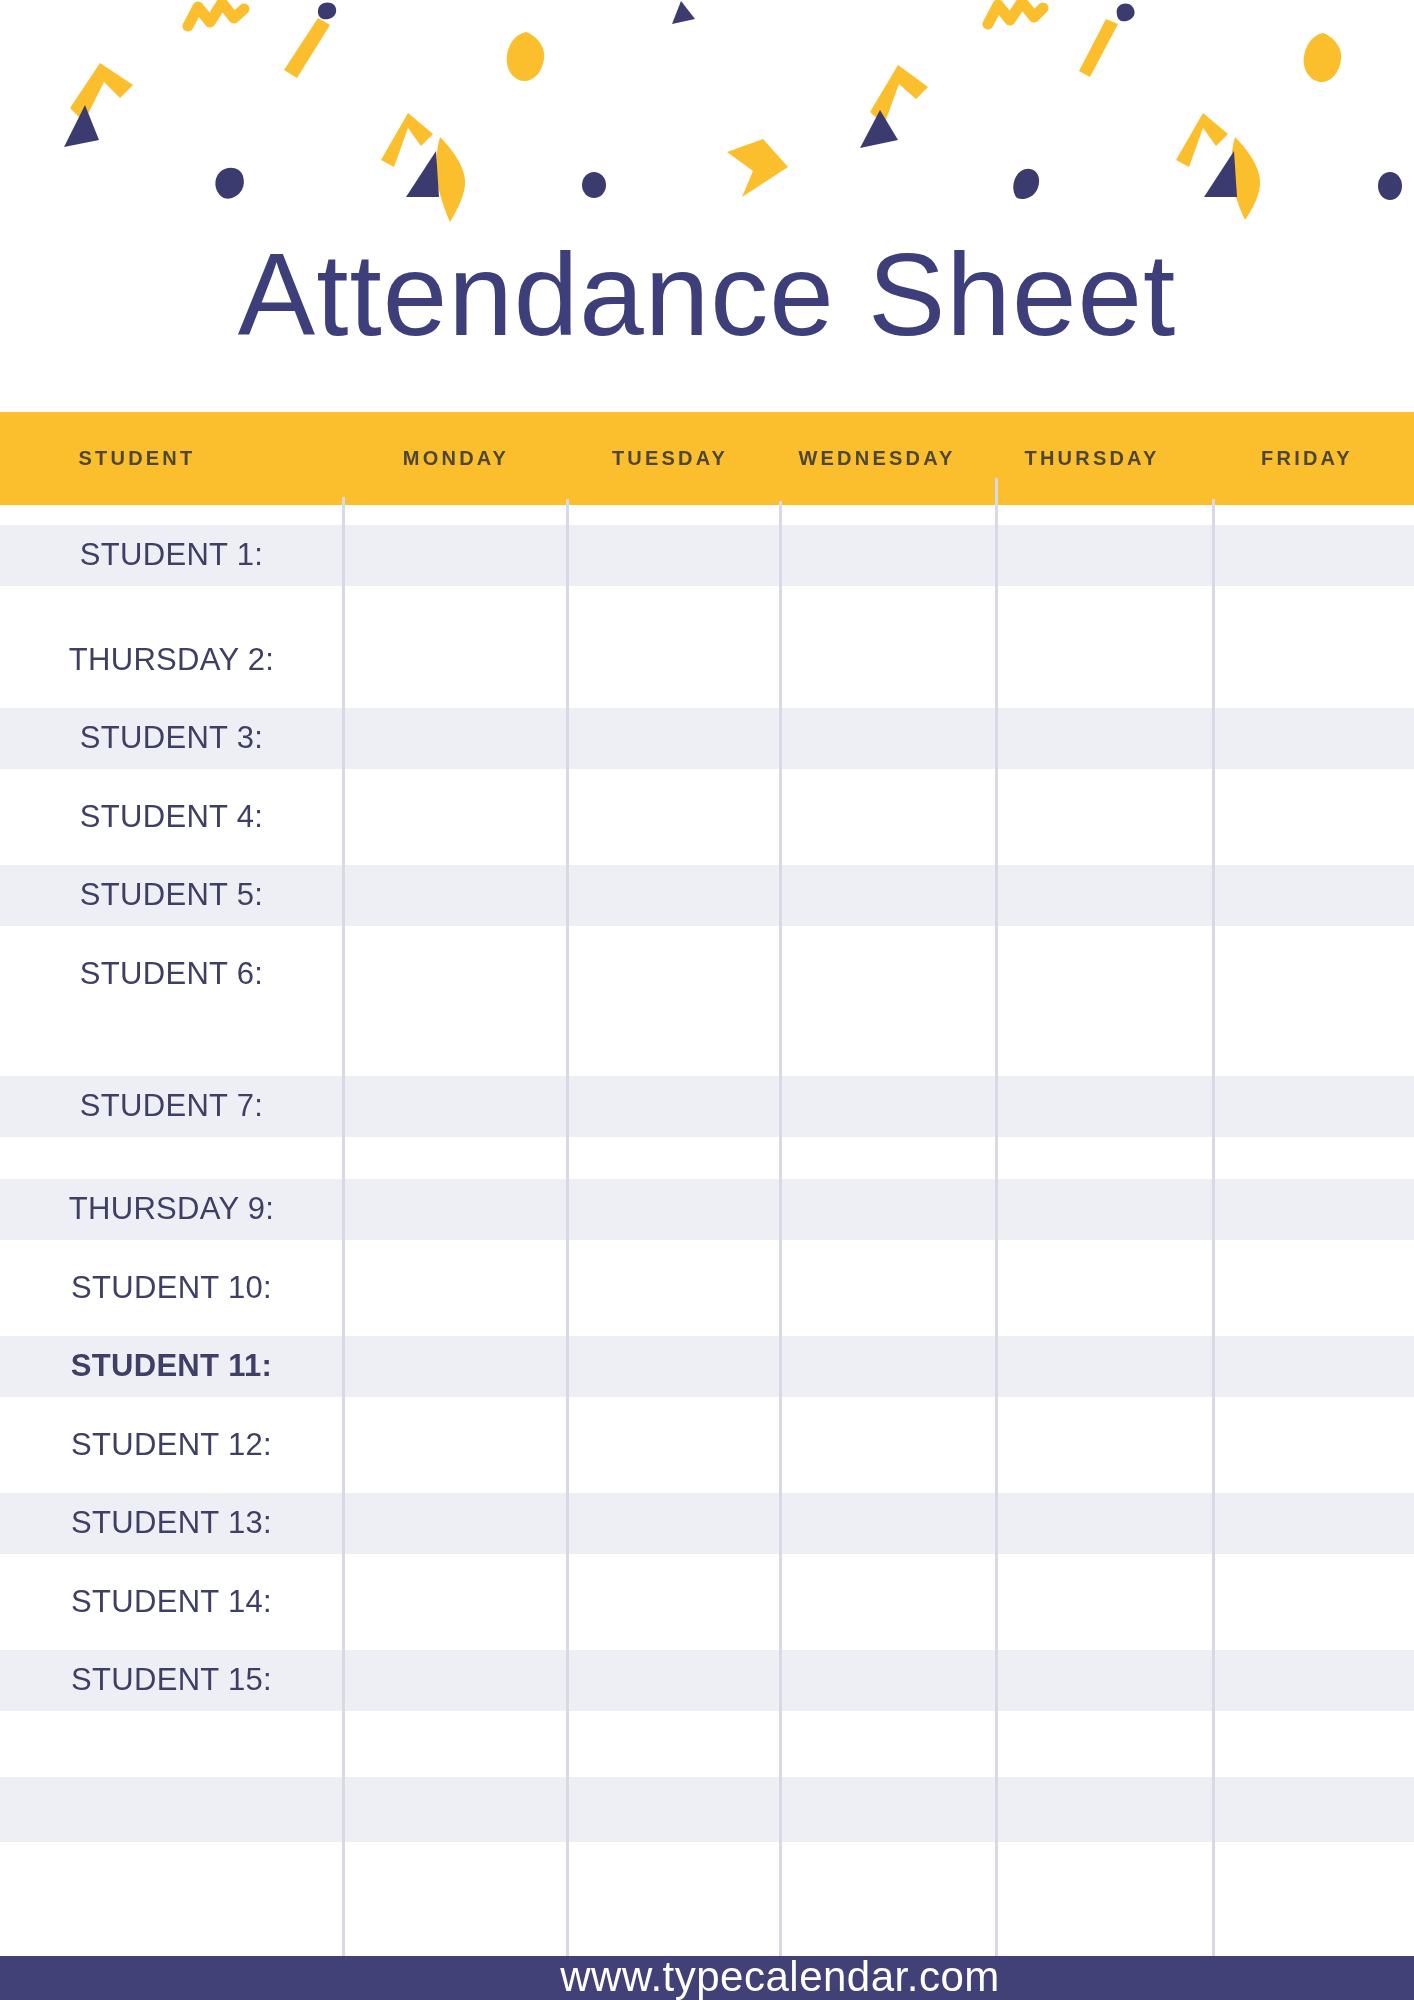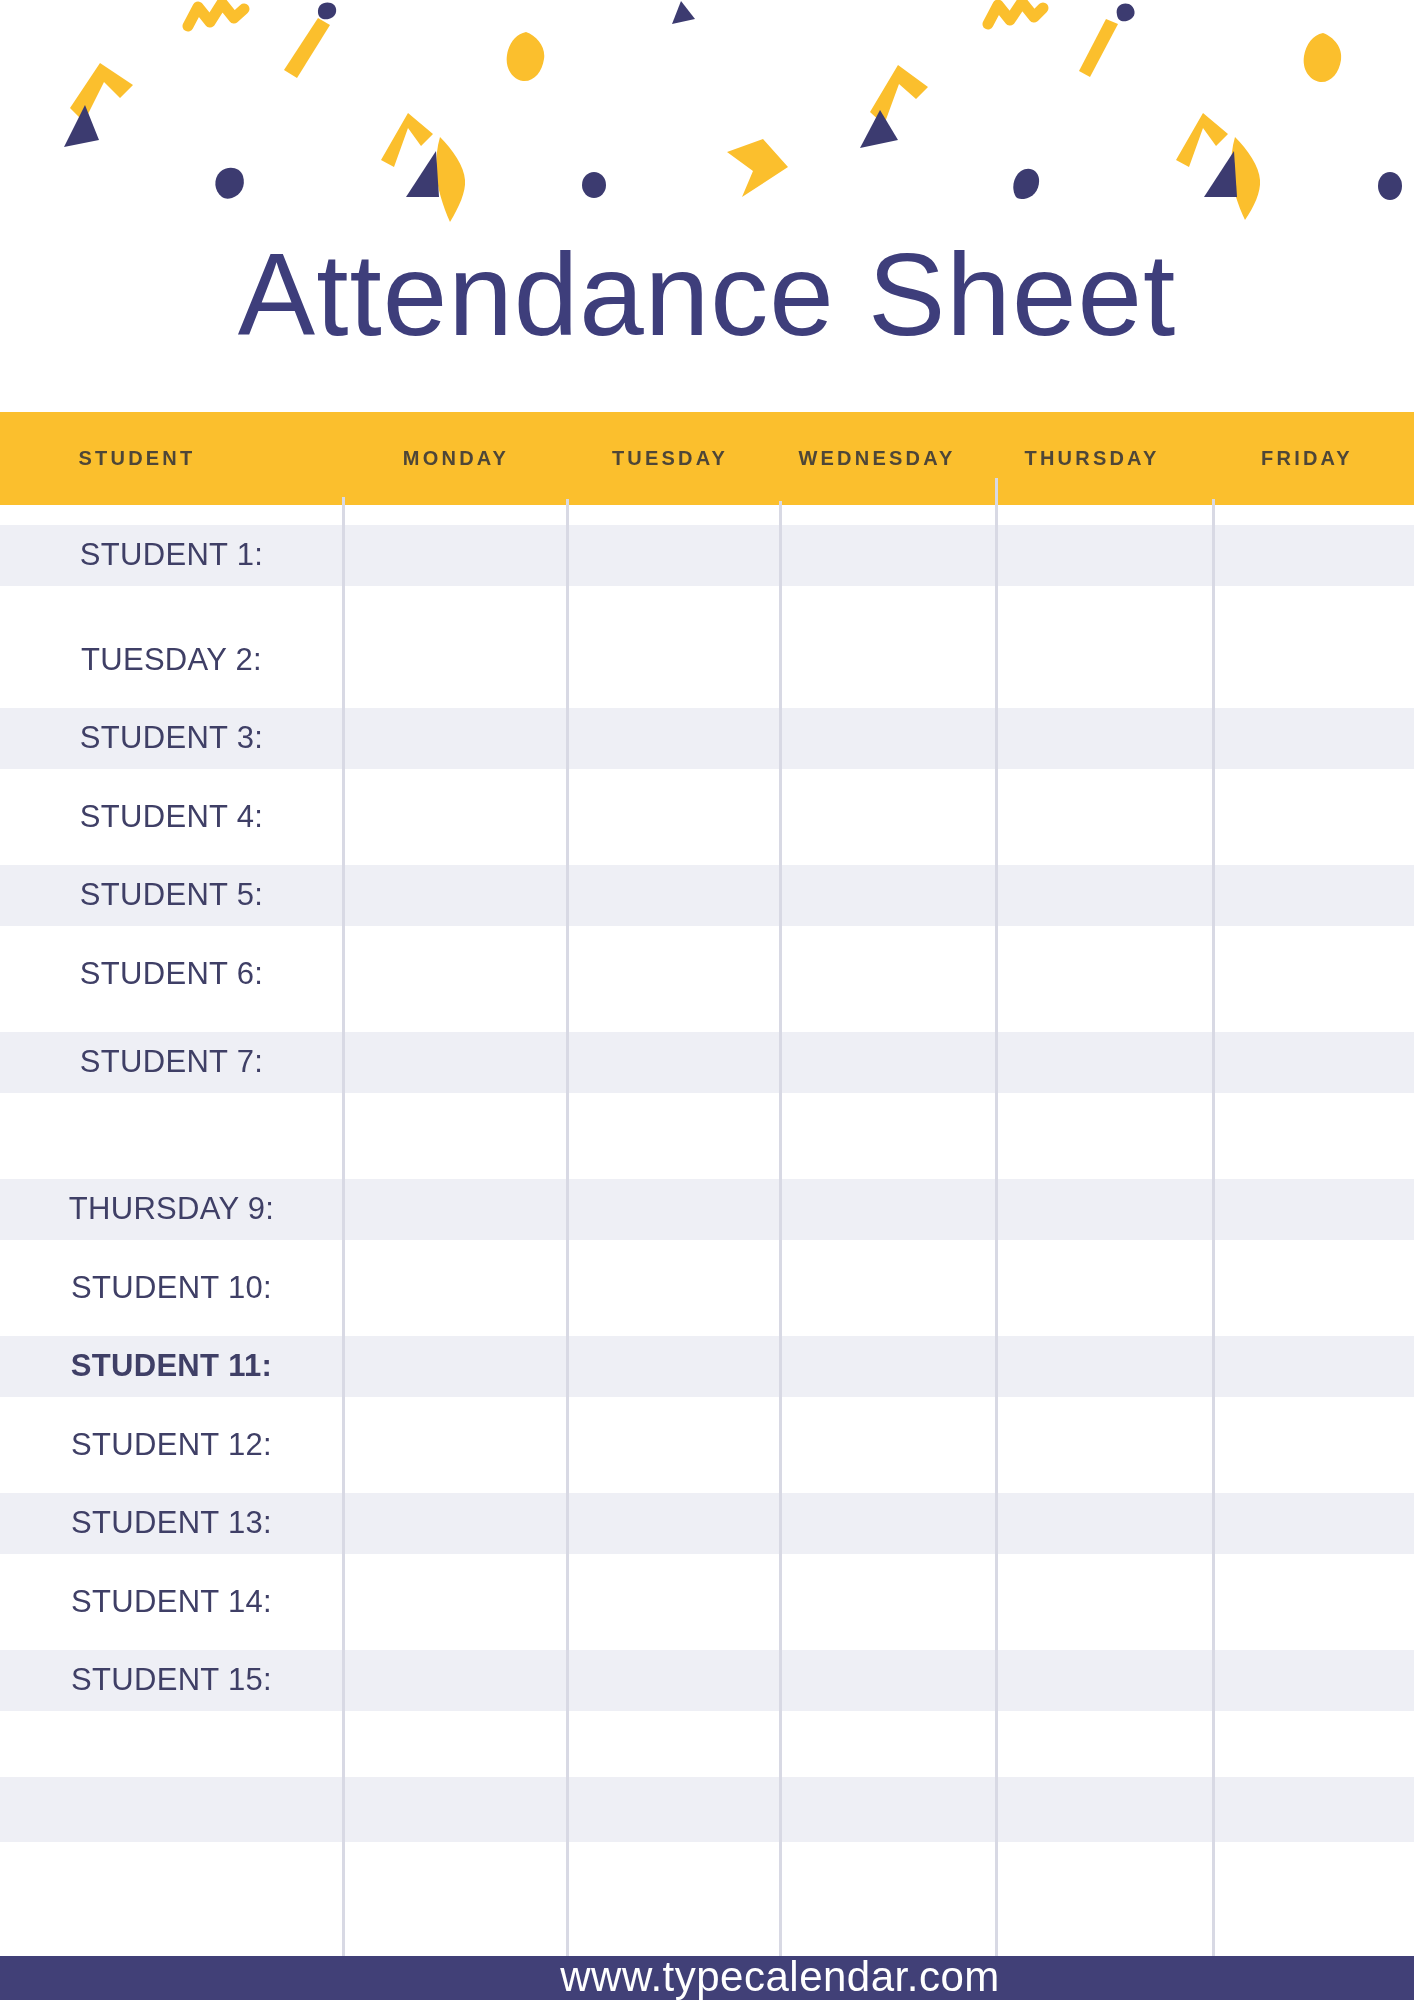--- a/index.html
+++ b/index.html
@@ -92,21 +92,21 @@
           <span>STUDENT 1:</span>
         </div>
         <div class="day-cell" style="left: 343px; width: 224px;"></div>
         <div class="day-cell" style="left: 567px; width: 213px;"></div>
         <div class="day-cell" style="left: 780px; width: 216px;"></div>
         <div class="day-cell" style="left: 996px; width: 217px;"></div>
         <div class="day-cell" style="left: 1213px; width: 201px;"></div>
       </div>
       <div class="row" style="top: 620.5px; height: 78.5px;">
         <div class="row-label">
-          <span>TUESDAY 2:</span>
+          <span>THURSDAY 2:</span>
         </div>
         <div class="day-cell" style="left: 343px; width: 224px;"></div>
         <div class="day-cell" style="left: 567px; width: 213px;"></div>
         <div class="day-cell" style="left: 780px; width: 216px;"></div>
         <div class="day-cell" style="left: 996px; width: 217px;"></div>
         <div class="day-cell" style="left: 1213px; width: 201px;"></div>
       </div>
       <div class="row" style="top: 699px; height: 78.5px;">
         <div class="row-stripe" style="top: 9px; height: 61px;"></div>
         <div class="row-label">
@@ -142,21 +142,21 @@
       <div class="row" style="top: 934.5px; height: 78.5px;">
         <div class="row-label">
           <span>STUDENT 6:</span>
         </div>
         <div class="day-cell" style="left: 343px; width: 224px;"></div>
         <div class="day-cell" style="left: 567px; width: 213px;"></div>
         <div class="day-cell" style="left: 780px; width: 216px;"></div>
         <div class="day-cell" style="left: 996px; width: 217px;"></div>
         <div class="day-cell" style="left: 1213px; width: 201px;"></div>
       </div>
-      <div class="row" style="top: 1023px; height: 78.5px;">
+      <div class="row" style="top: 1067px; height: 78.5px;">
         <div class="row-stripe" style="top: 9px; height: 61px;"></div>
         <div class="row-label">
           <span>STUDENT 7:</span>
         </div>
         <div class="day-cell" style="left: 343px; width: 224px;"></div>
         <div class="day-cell" style="left: 567px; width: 213px;"></div>
         <div class="day-cell" style="left: 780px; width: 216px;"></div>
         <div class="day-cell" style="left: 996px; width: 217px;"></div>
         <div class="day-cell" style="left: 1213px; width: 201px;"></div>
       </div>

